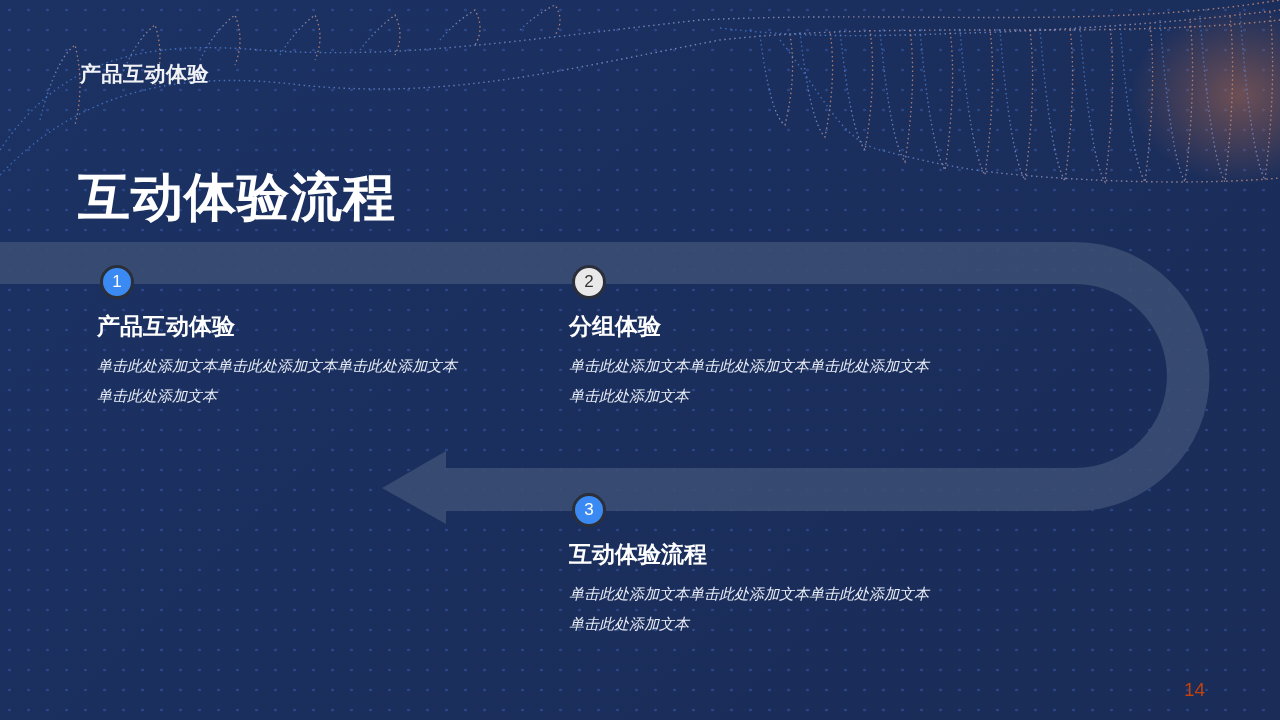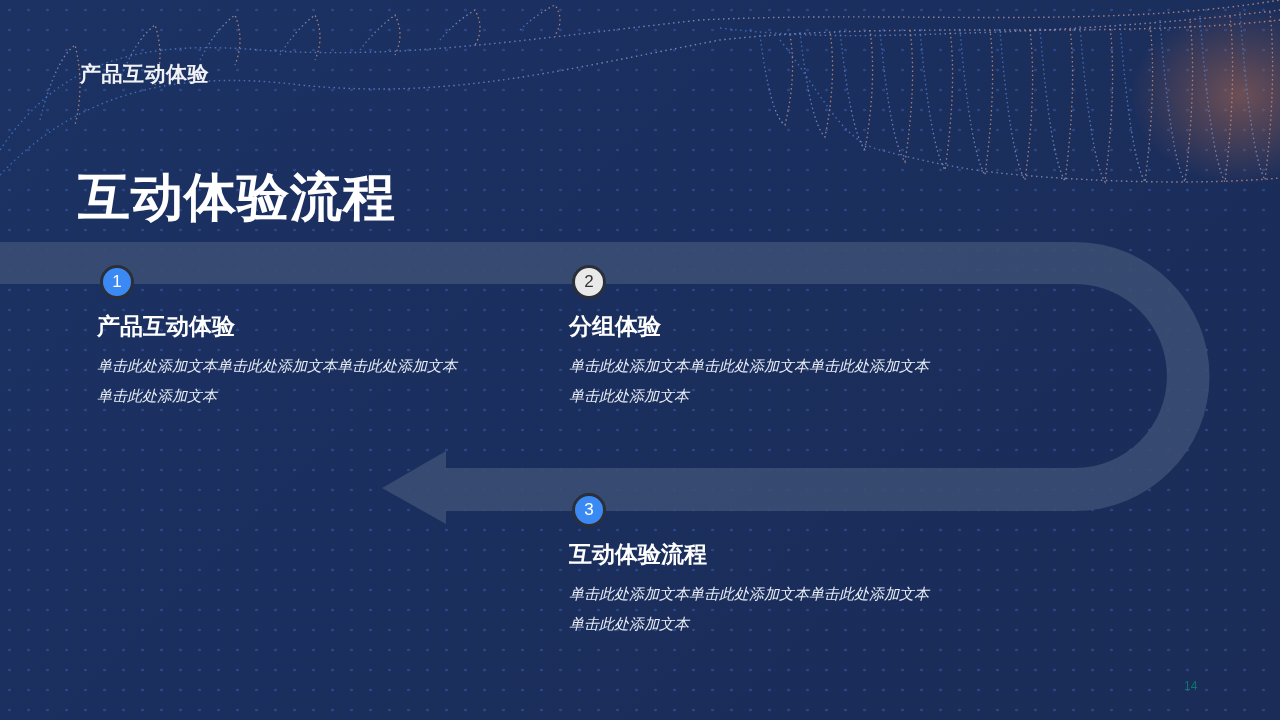--- a/index.html
+++ b/index.html
@@ -14,21 +14,21 @@
   .subtitle { position:absolute; left:80px; top:60px; font-size:21px; font-weight:bold; color:#f1f2f6; letter-spacing:0.5px; }
   .title { position:absolute; left:78px; top:143px; font-size:52px; font-weight:bold; color:#ffffff; letter-spacing:1px;margin-top:20px; }
   .step { position:absolute; width:380px; }
   .step-num { position:absolute; left:0; top:0; width:28px; height:28px; border-radius:50%;
     border:3px solid #2a2f3a; display:flex; align-items:center; justify-content:center;
     font-family:"Liberation Sans",sans-serif; font-size:17px; }
   .num-blue { background:#3b8af3; color:#ffffff; }
   .num-gray { background:#e9e9ea; color:#333333; }
   .step-title { position:absolute; left:-3px; top:46px; font-size:23px; font-weight:bold; color:#ffffff; white-space:nowrap; }
   .step-desc { position:absolute; left:-3px; top:86px; width:360px; font-size:15px; line-height:30px; color:#eaeef7;font-style:italic; }
-  .page-num { position:absolute; left:1184px; top:679px; font-family:"Liberation Sans",sans-serif; font-size:12px; color:#0f766e; }
+  .page-num { position:absolute; left:1184px; top:679px; font-family:"Liberation Sans",sans-serif; font-size:19px; color:#c2410c; }
 </style>
 </head>
 <body>
 
 <div class="dots"></div>
 
 <svg class="deco" viewBox="0 0 1280 230">
   <defs>
     <linearGradient id="wg" x1="0" x2="1" y1="0" y2="0">
       <stop offset="0" stop-color="#3f7fe0" stop-opacity="0.7"></stop>

